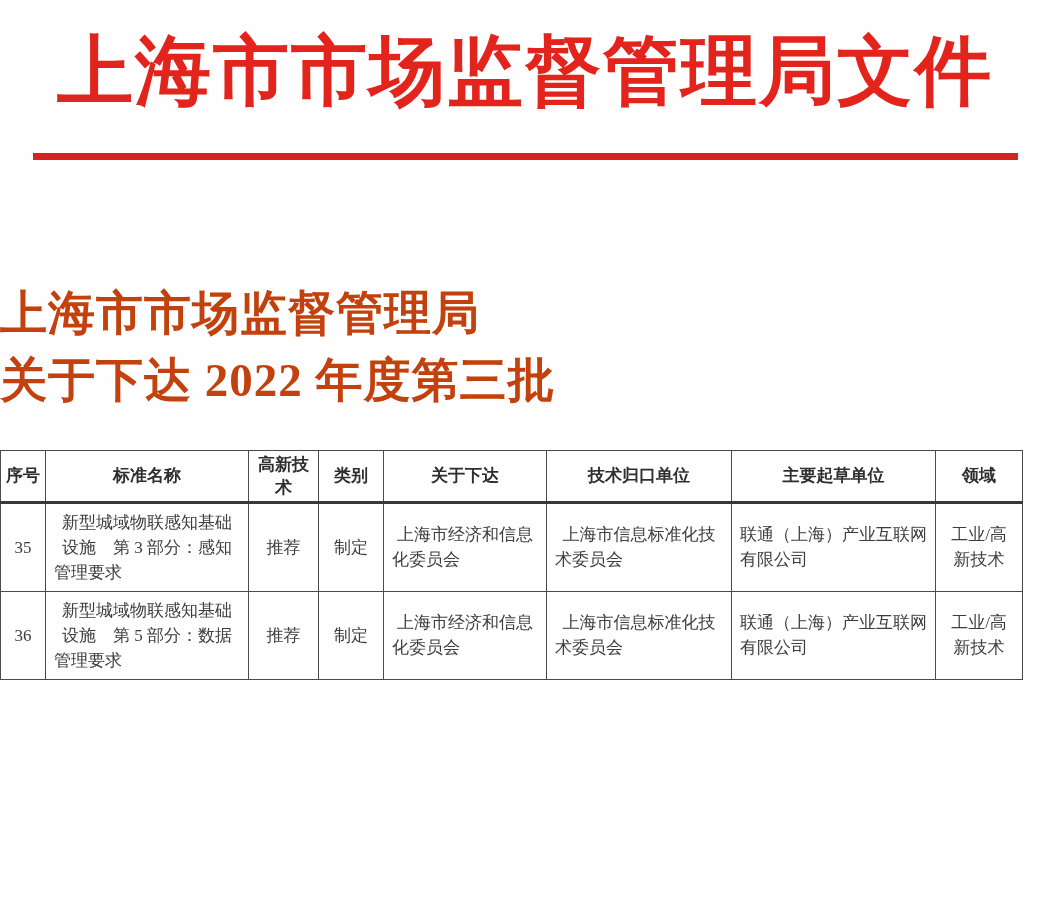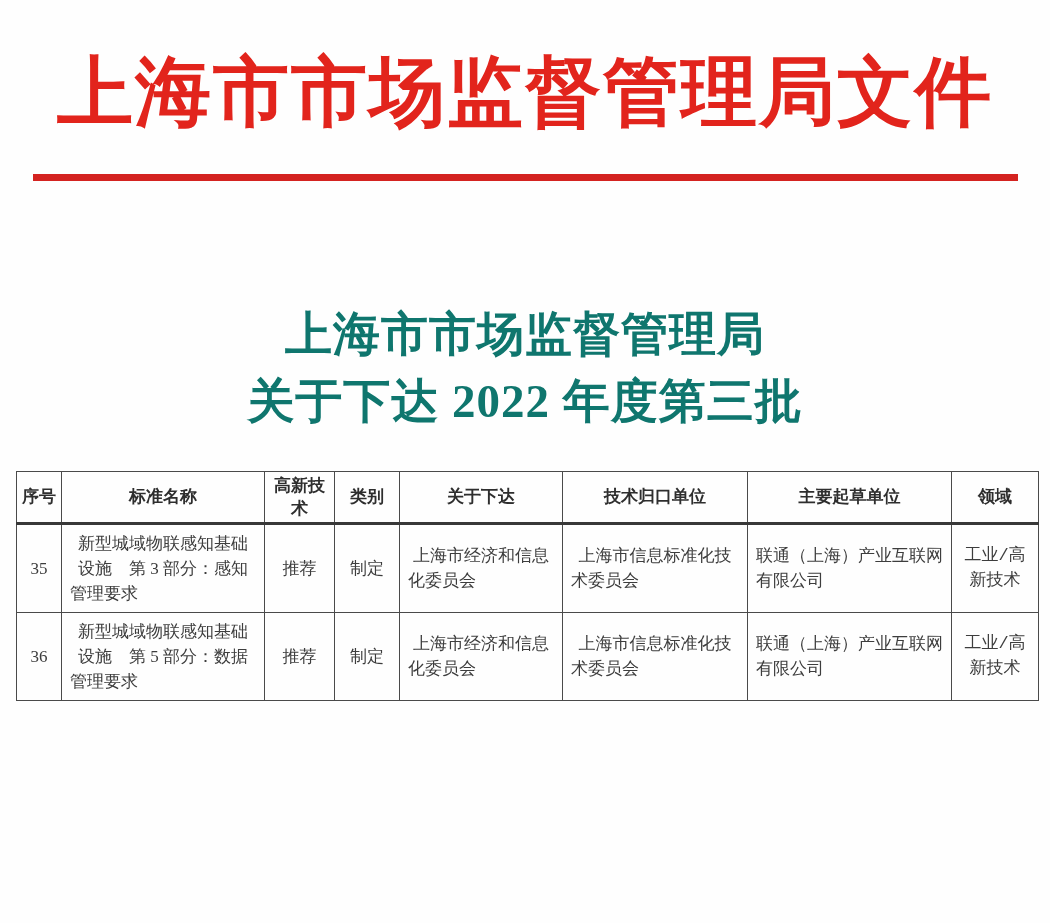--- a/index.html
+++ b/index.html
@@ -8,21 +8,21 @@
     width: 1050px; height: 923px;
     background: #fefefe;
     overflow: hidden;
     font-family: "Liberation Serif", serif;
   }
   .page { width: 1050px; height: 923px; position: relative; }
 
   
   .banner {
     margin: 0;
-    padding-top: 41px;
+    padding-top: 20px;
     text-align: center;
     color: var(--banner-red, #e2241c);
     font-size: 76px;
     letter-spacing: 2px;
     font-weight: bold;
     font-family: "Liberation Serif", serif;
     line-height: 1.35;
     white-space: nowrap;
   }
 
@@ -40,31 +40,30 @@
   .red-line {
     width: 985px;
     height: 7px;
     margin: 30px auto 0;
     background: var(--divider-red, #d42320);
   }
 
   
   .title-block {
     margin-top: 120px;
-    text-align: center;
-    color: #0f766e;
+    color: #c2410c;
     font-weight: bold;
     font-size: 47px;
     line-height: 67px;
     letter-spacing: 1px;
   }
 
   
   table.standards {
-    margin: 36px 0 0 16px;
+    margin: 36px 0 0 0;
     width: 1022px;
     border-collapse: collapse;
     table-layout: fixed;
     color: var(--table-text, #3d3d3d);
   }
   table.standards th,
   table.standards td {
     border: 1px solid #4a4a4a;
     vertical-align: middle;
     text-align: center;
@@ -83,21 +82,21 @@
     height: 76px;
     padding: 6px 8px;
     line-height: 25px;
   }
   td.cell-left {
     text-align: justify;
     text-align-last: left;
     text-justify: inter-character;
     padding: 6px 11px;
   }
-  td.cell-field { padding: 6px 6px; font-family: Liberation Mono, monospace; }
+  td.cell-field { padding: 6px 6px; }
 </style>
 </head>
 <body>
 
 <div class="page">
 
   <h1 class="banner">上海市市场监督管理局文件</h1>
 
 
   <div class="red-line"></div>

